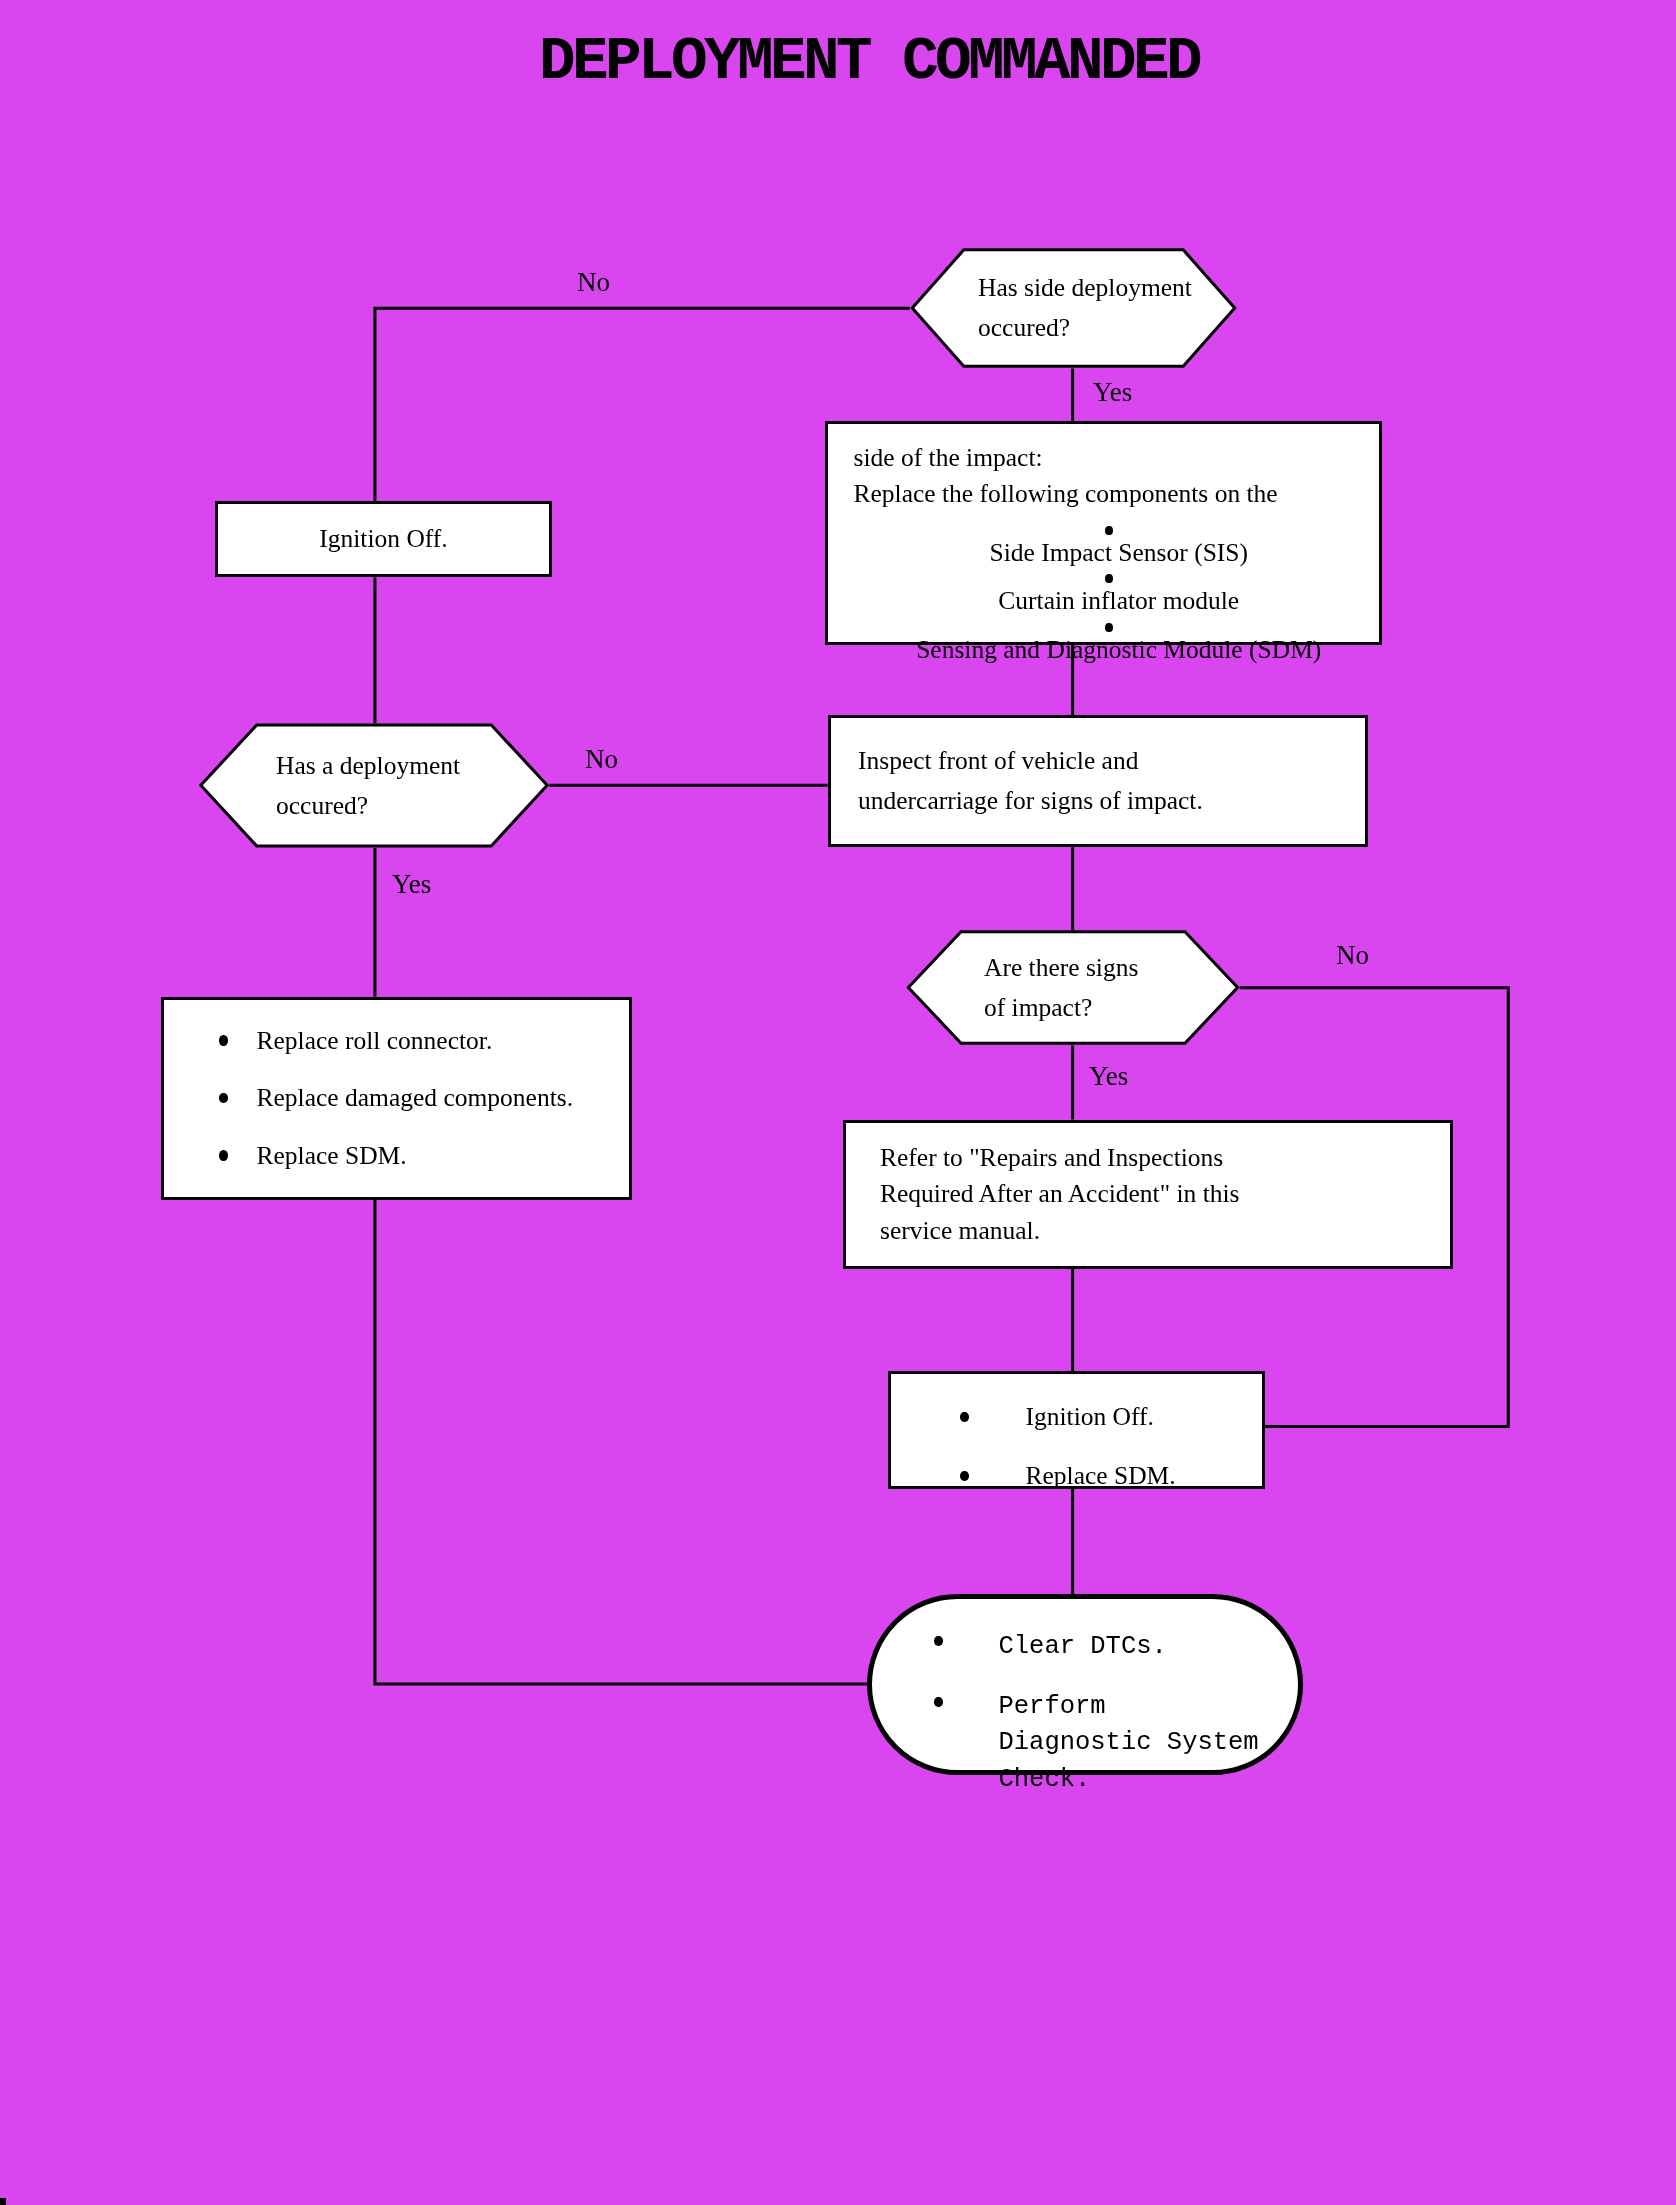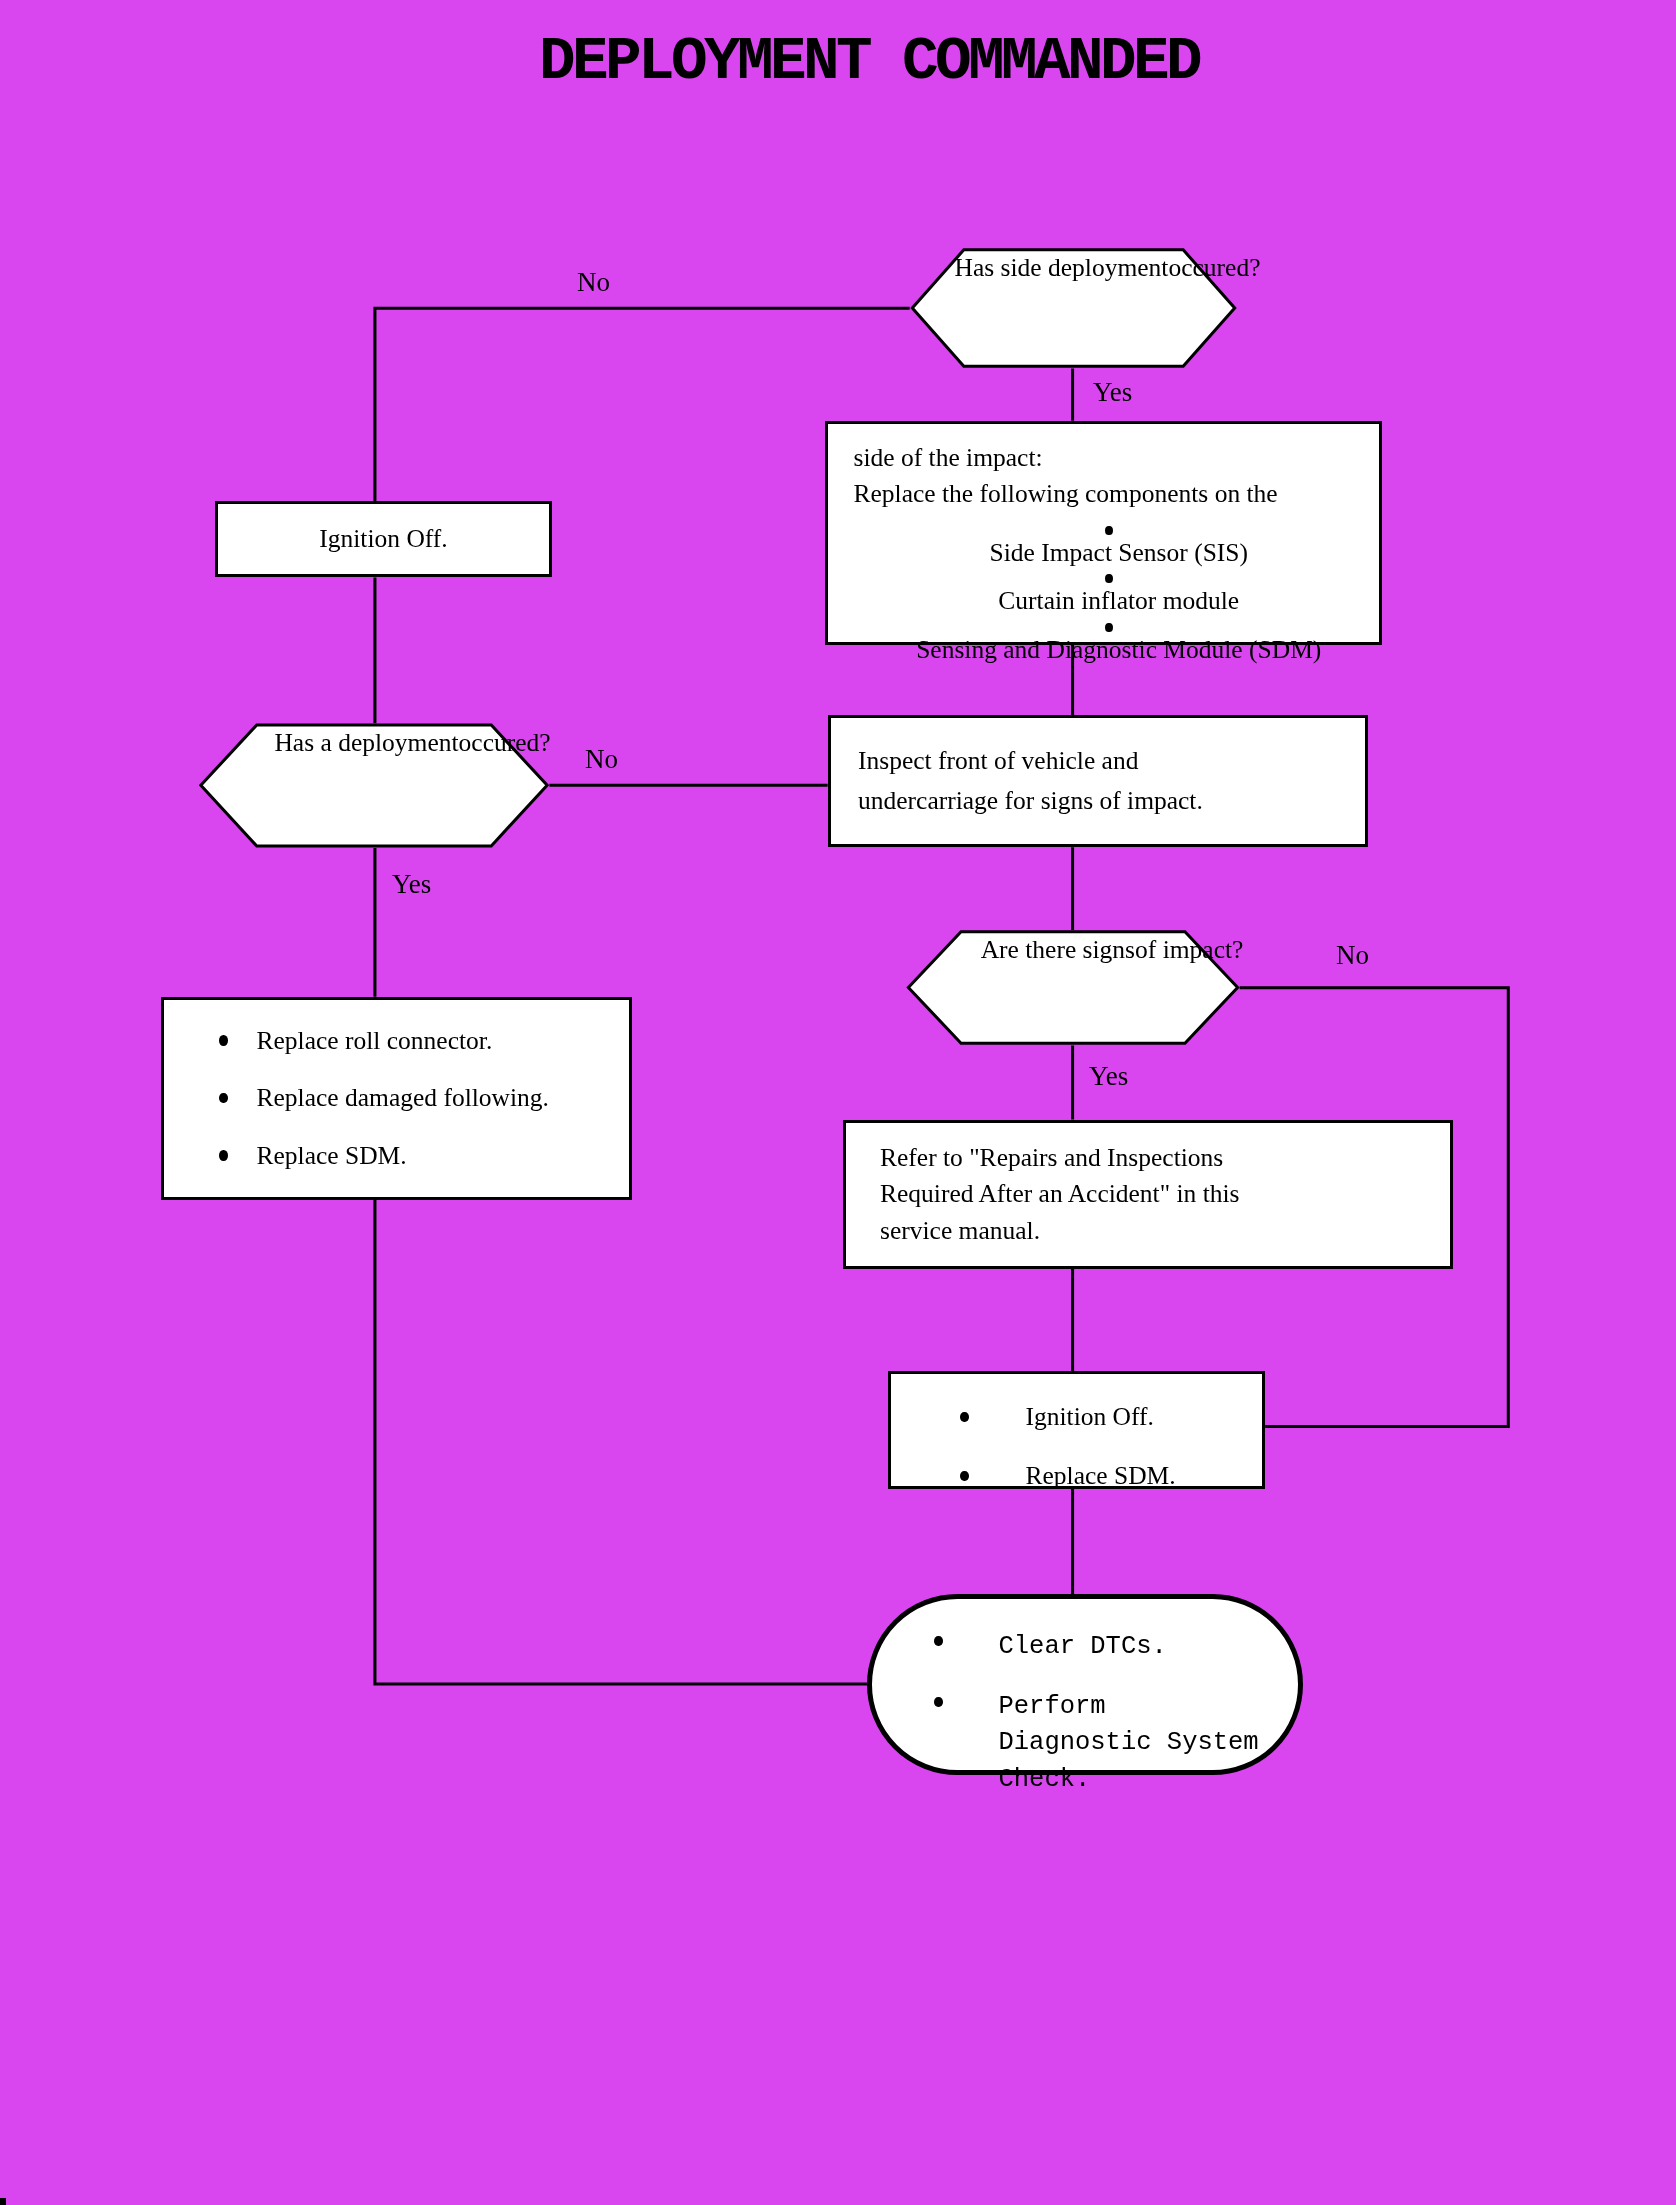--- a/index.html
+++ b/index.html
@@ -6,21 +6,21 @@
   .page{position:relative;width:1676px;height:2205px;background:#d946ef;
         font-family:"Liberation Serif",serif;color:#000;overflow:hidden;}
   .title{position:absolute;left:539px;top:27px;white-space:nowrap;
          font-family:"Liberation Mono",monospace;font-weight:700;
          font-size:61px;letter-spacing:-3.6px;}
   svg.connectors{position:absolute;left:0;top:0;z-index:0;}
   .node{position:absolute;z-index:1;box-sizing:border-box;}
   .box{background:#fff;border:3px solid #000;}
   .hex{background:transparent;}
   .hex svg{position:absolute;left:0;top:0;}
-  .hex-text{position:relative;height:100%;display:flex;flex-direction:row;
+  .hex-text{position:relative;height:100%;display:flex;flex-direction:column;
             justify-content:center;z-index:1;}
   .t{font-size:25.5px;line-height:1.55;white-space:nowrap;}
   .label{position:absolute;z-index:2;font-size:27px;white-space:nowrap;text-align:right;}
   .row{display:flex;align-items:center;}
   .dot{width:8.5px;height:10.3px;border-radius:50%;background:#000;flex:none;}
   
   #hex-side{left:910px;top:248px;width:327px;height:120px;}
   #hex-side .hex-text{padding-left:68px;}
   #box-components{left:825px;top:421px;width:557px;height:224px;padding:16px 24px 0 25.5px;}
   #box-components .t{line-height:1.4;}
@@ -138,21 +138,21 @@
     </div>
   </div>
 
   <div class="node box" id="box-roll">
     <div class="row">
       <span class="dot"></span>
       <span class="t">Replace roll connector.</span>
     </div>
     <div class="row">
       <span class="dot"></span>
-      <span class="t">Replace damaged following.</span>
+      <span class="t">Replace damaged components.</span>
     </div>
     <div class="row">
       <span class="dot"></span>
       <span class="t">Replace SDM.</span>
     </div>
   </div>
 
   <div class="node box" id="box-refer">
     <div class="t">Refer to "Repairs and Inspections</div>
     <div class="t">Required After an Accident" in this</div>

